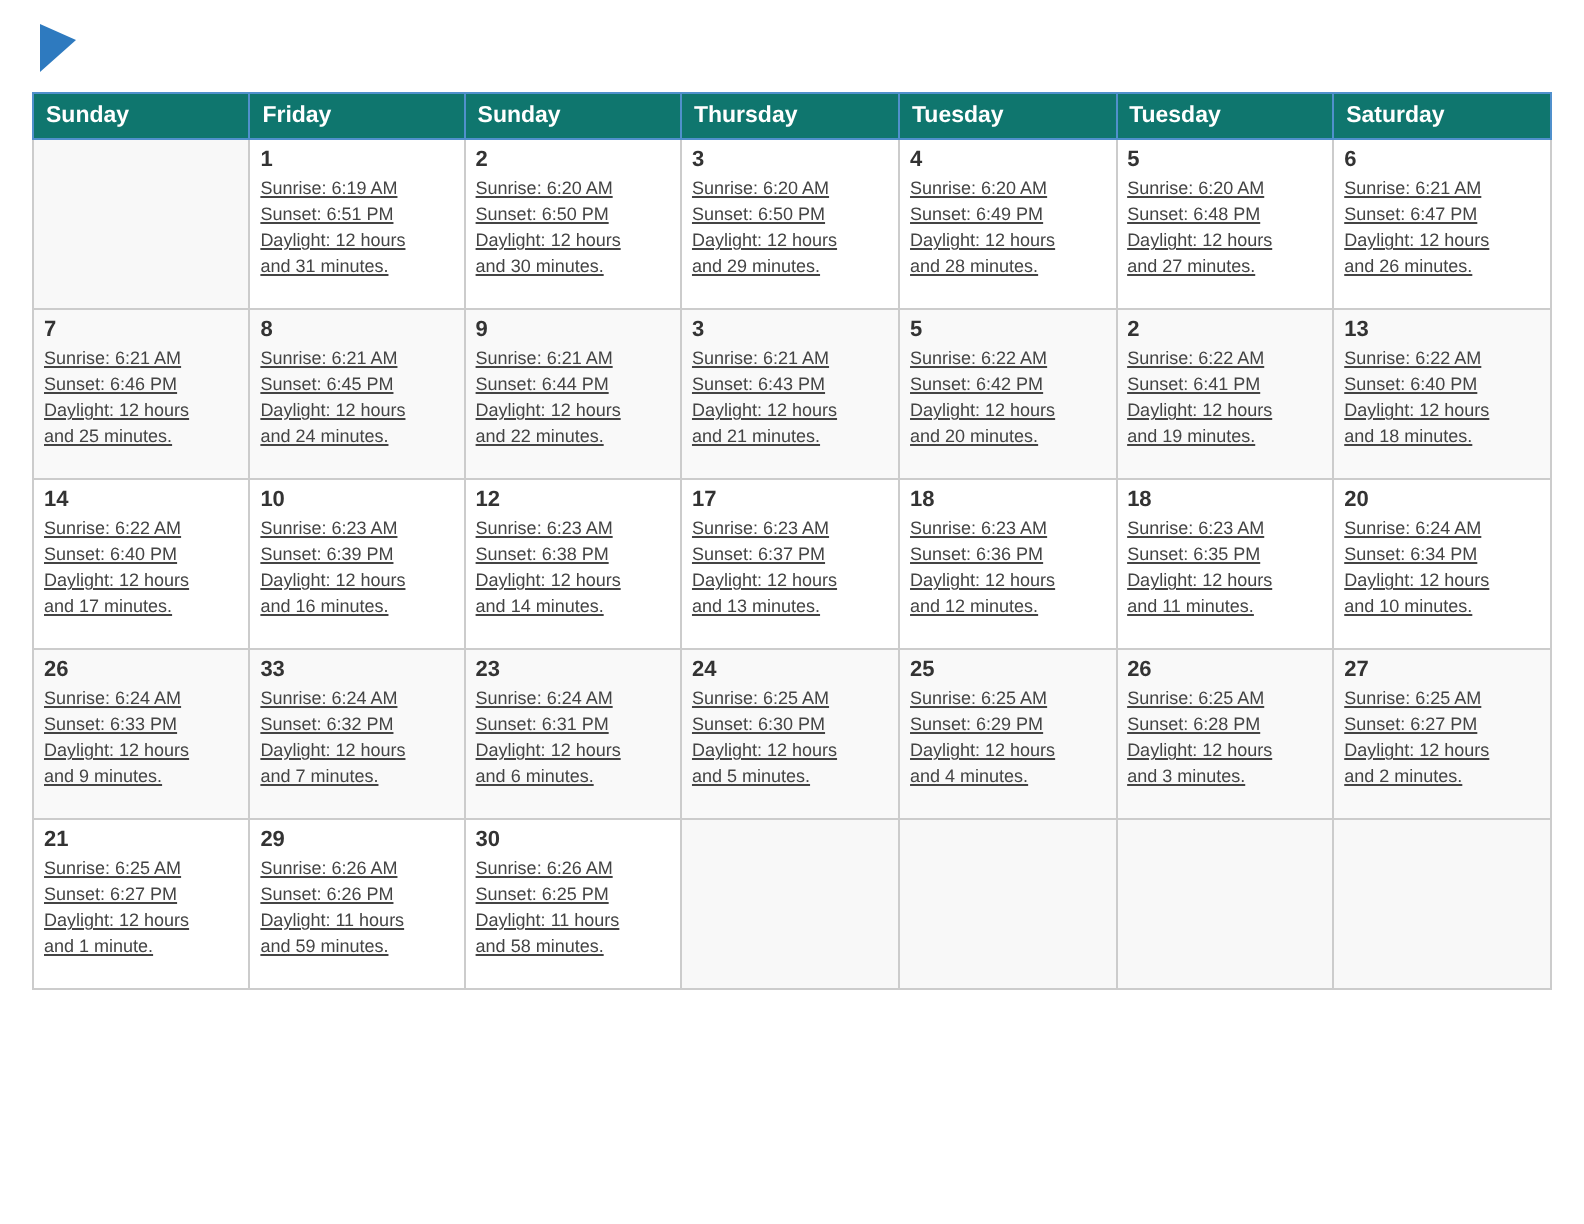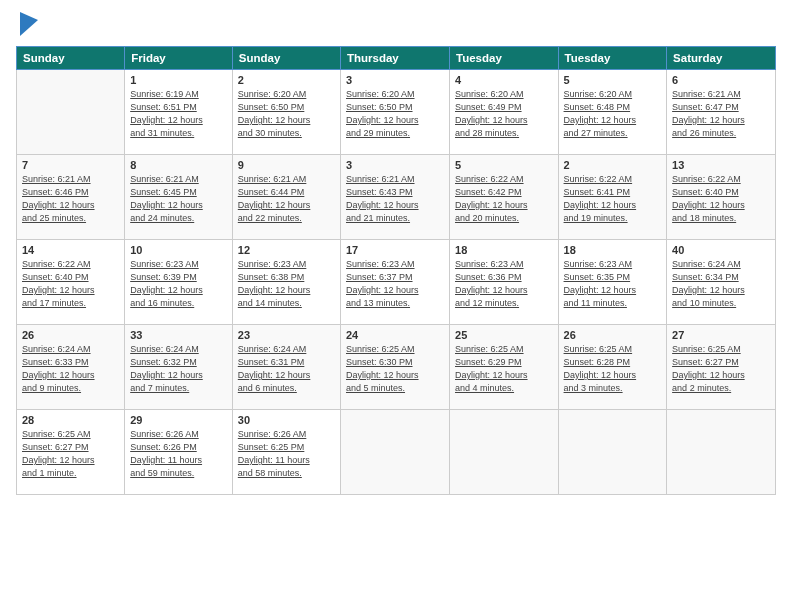--- a/index.html
+++ b/index.html
@@ -272,21 +272,21 @@
 and 12 minutes.</div>
           </td>
           <td>
             <span class="day-number">18</span>
             <div class="day-info" style="white-space: pre-line;">Sunrise: 6:23 AM
 Sunset: 6:35 PM
 Daylight: 12 hours
 and 11 minutes.</div>
           </td>
           <td>
-            <span class="day-number">40</span>
+            <span class="day-number">20</span>
             <div class="day-info" style="white-space: pre-line;">Sunrise: 6:24 AM
 Sunset: 6:34 PM
 Daylight: 12 hours
 and 10 minutes.</div>
           </td>
         </tr>
         <tr class="alt-row">
           <td>
             <span class="day-number">26</span>
             <div class="day-info" style="white-space: pre-line;">Sunrise: 6:24 AM
@@ -332,21 +332,21 @@
           <td>
             <span class="day-number">27</span>
             <div class="day-info" style="white-space: pre-line;">Sunrise: 6:25 AM
 Sunset: 6:27 PM
 Daylight: 12 hours
 and 2 minutes.</div>
           </td>
         </tr>
         <tr>
           <td>
-            <span class="day-number">28</span>
+            <span class="day-number">21</span>
             <div class="day-info" style="white-space: pre-line;">Sunrise: 6:25 AM
 Sunset: 6:27 PM
 Daylight: 12 hours
 and 1 minute.</div>
           </td>
           <td>
             <span class="day-number">29</span>
             <div class="day-info" style="white-space: pre-line;">Sunrise: 6:26 AM
 Sunset: 6:26 PM
 Daylight: 11 hours

